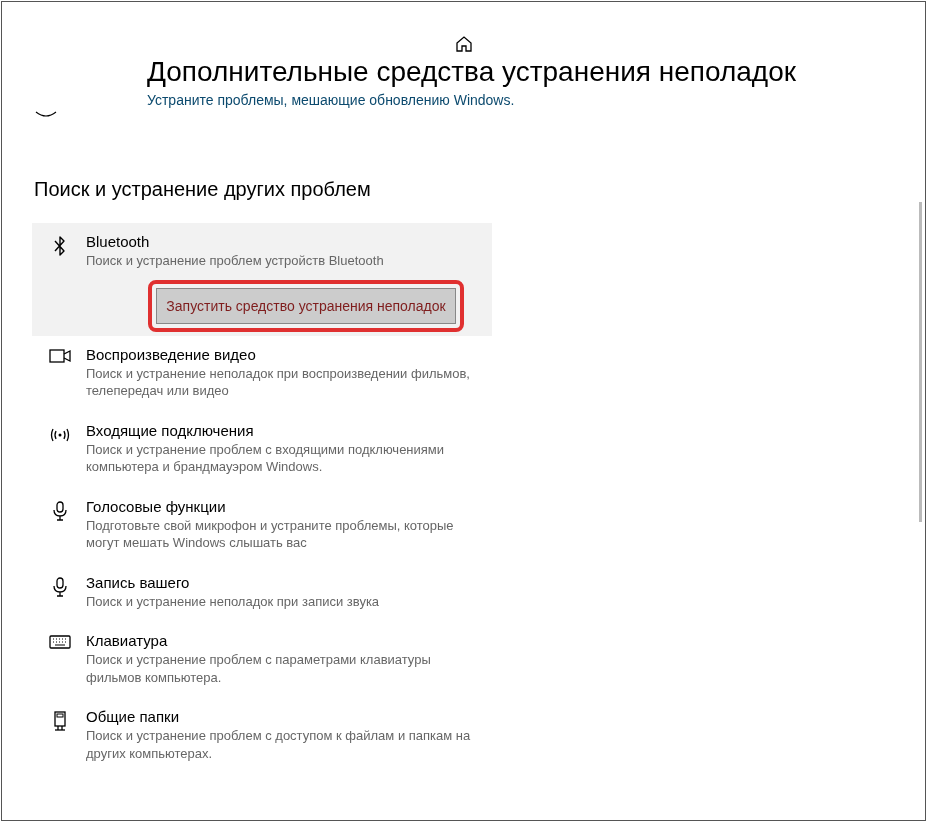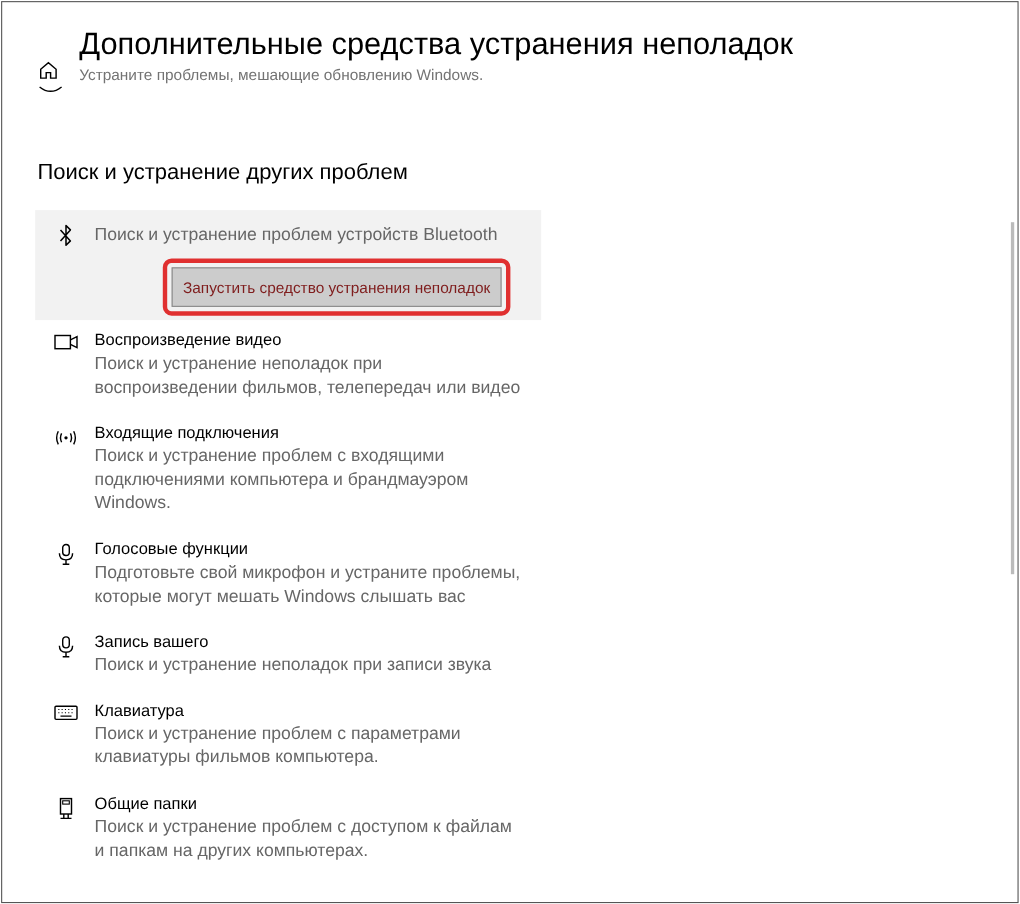--- a/index.html
+++ b/index.html
@@ -8,38 +8,38 @@
     .window { border: 1px solid #555; width: 925px; height: 820px; margin: 1px; background: #fff; position: relative; display: flex; flex-direction: column; }
 
     .titlebar { height: 40px; display: flex; align-items: center; padding: 0 0 0 20px; }
     .back-btn { width: 28px; height: 28px; display: flex; align-items: center; justify-content: center; cursor: pointer; }
     .title-text { font-size: 12px; margin-left: 20px; color: #000; }
     .win-controls { margin-left: auto; display: flex; }
     .win-btn { width: 46px; height: 32px; display: flex; align-items: center; justify-content: center; cursor: pointer; }
 
     .content { padding: 22px 30px 0 30px; flex: 1; position: relative; overflow: hidden; }
 
-    .header-row { display: flex; align-items: flex-end; }
+    .header-row { display: flex; align-items: center; flex-direction: column; }
     .home-icon { width: 24px; height: 24px; display: flex; align-items: center; justify-content: center; margin-top: 8px; }
     .header-text { margin-left: 16px; }
     .page-title { font-size: 28px; font-weight: 400; color: #000; }
-    .page-subtitle { font-size: 14px; color: #737373; margin-top: 4px; }
+    .page-subtitle { font-size: 14px; color: #0c4a6e; margin-top: 4px; }
 
     .smile { margin-left: 2px; margin-top: -2px; }
 
     .section-title { font-size: 20px; font-weight: 400; margin-top: 54px; margin-left: 2px; color: #000; }
 
     .troubleshooters { margin-top: 22px; width: 460px; }
     .t-item { display: flex; padding: 10px 14px 12px 14px; }
     .t-item.selected { background: #f2f2f2; flex-direction: column; }
     .t-item-row { display: flex; }
     .t-icon { width: 28px; flex-shrink: 0; display: flex; justify-content: center; padding-top: 2px; }
     .t-text { margin-left: 12px; flex: 1; }
     .t-name { font-size: 15px; color: #000; }
-    .t-desc { font-size: 16px; color: #666; margin-top: 2px; line-height: 1.35; }
+    .t-desc { font-size: 13px; color: #666; margin-top: 2px; line-height: 1.35; }
 
     .run-button-wrap { margin-top: 18px; margin-left: 110px; position: relative; }
     .run-button { width: 300px; height: 36px; background: #ccc; border: 1px solid #888; font-size: 14px; cursor: pointer; color: #7f1d1d; }
     .highlight-ring { position: absolute; top: -8px; left: -8px; width: 316px; height: 52px; border: 4px solid #e03030; border-radius: 8px; pointer-events: none; }
 
     .scroll-indicator { position: absolute; right: 3px; top: 200px; width: 3px; height: 320px; background: #bbb; }
   </style>
 </head>
 <body>
 
@@ -68,20 +68,21 @@
     <div class="troubleshooters">
 
       <div class="t-item selected">
         <div class="t-item-row">
           <div class="t-icon">
             <svg width="18" height="22" viewBox="0 0 18 22">
                 <path d="M4 6 L13 16 L9 20 L9 2 L13 6 L4 16" stroke="#000" stroke-width="1.4" fill="none" stroke-linejoin="round"></path>
               </svg>
           </div>
           <div class="t-text">
+            <div class="t-name">Bluetooth</div>
             <div class="t-desc">Поиск и устранение проблем устройств Bluetooth</div>
           </div>
         </div>
         <div class="run-button-wrap">
           <button class="run-button">Запустить средство устранения неполадок</button>
           <div class="highlight-ring"></div>
         </div>
       </div>
 
       <div class="t-item">

